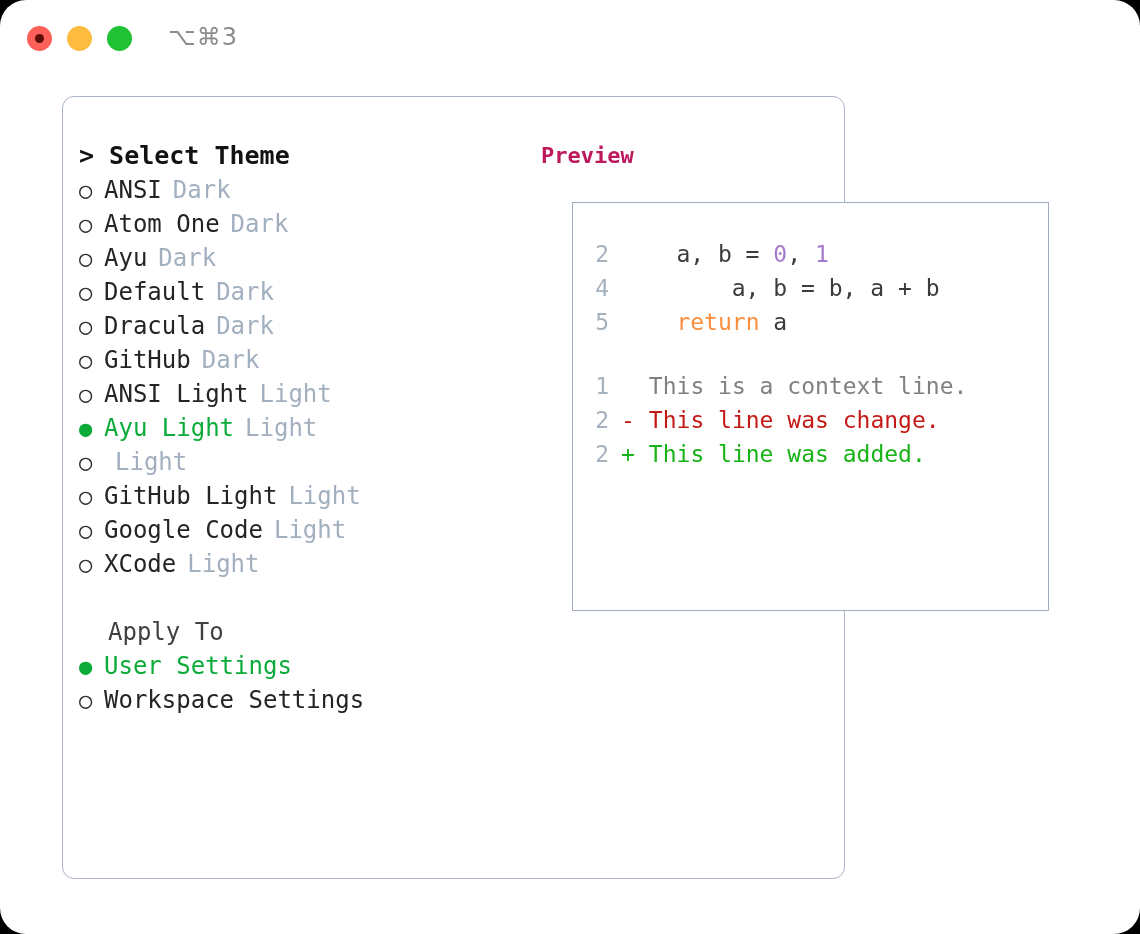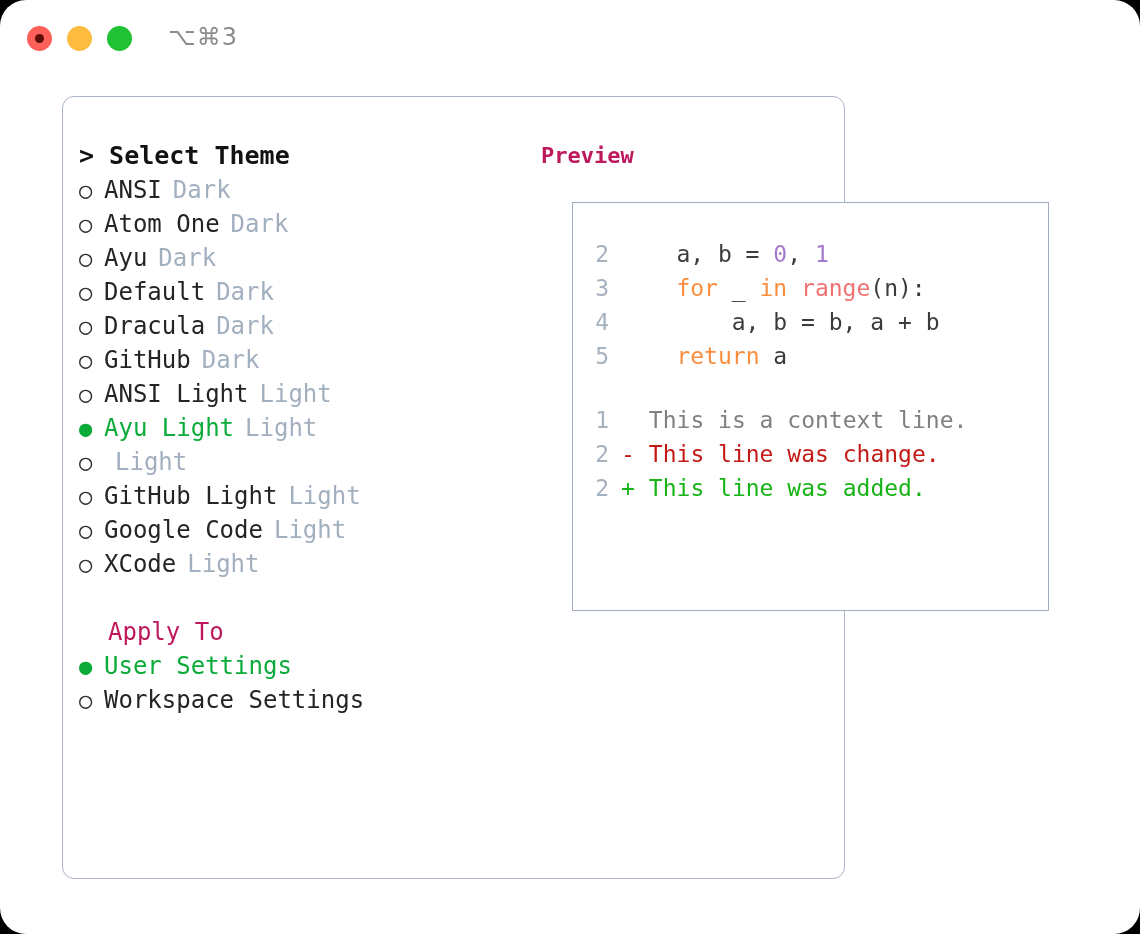--- a/index.html
+++ b/index.html
@@ -136,21 +136,21 @@
     color: #a2afbf;
     margin-left: 11px;
   }
 
   
   #apply-to-section { margin-top: 34px; }
   #apply-to-header {
     height: 34px;
     line-height: 34px;
     font-size: 24px;
-    color: #be185d;
+    color: #404040;
     white-space: pre;
     padding-left: 29px;
   }
   .apply-row {
     display: flex;
     align-items: baseline;
     height: 34px;
     line-height: 34px;
     font-size: 24px;
     white-space: pre;
@@ -252,21 +252,20 @@
       </div>
 
     </div>
 
     <div id="right-column">
       <div id="preview-header" class="mono">Preview</div>
 
       <div id="preview-box">
         <div id="code-area">
             <div class="code-line mono"><span class="ln">2</span><span class="t-plain">    a, b = </span><span class="t-num">0</span><span class="t-plain">, </span><span class="t-num">1</span></div>
-            <div class="code-line mono"><span class="ln">3</span><span class="t-plain">    </span><span class="t-keyword">for</span><span class="t-plain"> _ </span><span class="t-keyword">in</span><span class="t-plain"> </span><span class="t-builtin">range</span><span class="t-plain">(n):</span></div>
             <div class="code-line mono"><span class="ln">4</span><span class="t-plain">        a, b = b, a + b</span></div>
             <div class="code-line mono"><span class="ln">5</span><span class="t-plain">    </span><span class="t-keyword">return</span><span class="t-plain"> a</span></div>
             <div class="diff-gap"></div>
             <div class="code-line mono"><span class="ln">1</span><span class="diff-marker t-context"> </span><span class="t-context"> This is a context line.</span></div>
             <div class="code-line mono"><span class="ln">2</span><span class="diff-marker t-del">-</span><span class="t-del"> This line was change.</span></div>
             <div class="code-line mono"><span class="ln">2</span><span class="diff-marker t-add">+</span><span class="t-add"> This line was added.</span></div>
           </div>
       </div>
     </div>
 

